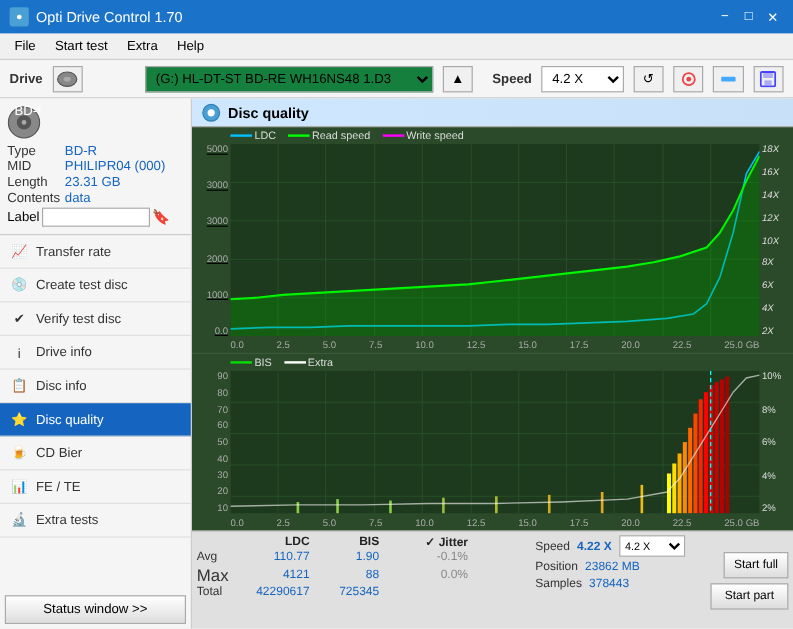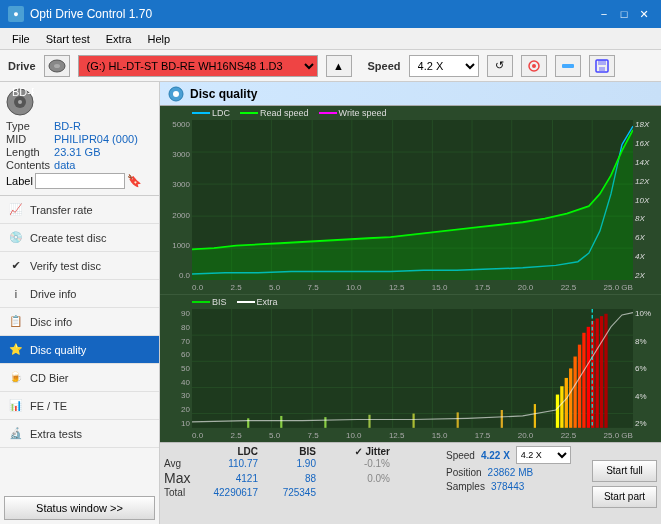--- a/index.html
+++ b/index.html
@@ -13,21 +13,21 @@
     .title-bar-controls { display: flex; gap: 2px; }
     .title-btn { width: 18px; height: 18px; background: transparent; border: none; color: white; cursor: pointer; font-size: 11px; display: flex; align-items: center; justify-content: center; }
 
     
     .menu-bar { background: #f0f0f0; height: 22px; display: flex; align-items: center; border-bottom: 1px solid #d0d0d0; padding: 0 4px; }
     .menu-item { padding: 2px 8px; cursor: pointer; color: #000; }
 
     
     .drive-row { height: 32px; background: #f5f5f5; border-bottom: 1px solid #ccc; display: flex; align-items: center; padding: 0 8px; gap: 8px; }
     .drive-label { font-weight: bold; color: #333; }
-    .drive-select { height: 22px; min-width: 240px; border: 1px solid #aaa; background: #ef4444; padding: 0 4px; }
+    .drive-select { height: 22px; min-width: 240px; border: 1px solid #aaa; background: #15803d; padding: 0 4px; margin-left: 44px; }
     .drive-icon-btn { width: 26px; height: 22px; border: 1px solid #aaa; background: #f0f0f0; cursor: pointer; display: flex; align-items: center; justify-content: center; }
     .speed-label { font-weight: bold; color: #333; margin-left: 8px; }
     .speed-select { height: 22px; width: 70px; border: 1px solid #aaa; background: white; padding: 0 4px; }
 
     
     .main-area { display: flex; height: calc(524px - 28px - 22px - 32px); }
 
     
     .sidebar { width: 160px; min-width: 160px; background: #f5f5f5; border-right: 1px solid #ccc; display: flex; flex-direction: column; }
 
@@ -216,21 +216,21 @@
           <div style="display:flex;align-items:center;gap:2px;">
             <div style="width:18px;height:2px;background:#00ff00;"></div>
             <span style="color:#ddd;font-size:9px;">Read speed</span>
           </div>
           <div style="display:flex;align-items:center;gap:2px;">
             <div style="width:18px;height:2px;background:#ff00ff;"></div>
             <span style="color:#ddd;font-size:9px;">Write speed</span>
           </div>
         </div>
 
-        <div style="position:absolute;top:14px;left:0;bottom:14px;width:32px;display:flex;flex-direction:column;justify-content:space-between;align-items:flex-end;padding-right:2px;">
+        <div style="position:absolute;top:14px;left:0;bottom:14px;width:32px;display:flex;flex-direction:column;justify-content:space-between;align-items:flex-end;padding-right:2px;text-decoration:underline;">
           <span style="font-size:8px;color:#aaa;">5000</span>
           <span style="font-size:8px;color:#aaa;">3000</span>
           <span style="font-size:8px;color:#aaa;">3000</span>
           <span style="font-size:8px;color:#aaa;">2000</span>
           <span style="font-size:8px;color:#aaa;">1000</span>
           <span style="font-size:8px;color:#aaa;">0.0</span>
         </div>
 
         <div style="position:absolute;top:14px;right:0;bottom:14px;width:28px;display:flex;flex-direction:column;justify-content:space-between;align-items:flex-start;padding-left:2px;font-style:italic;">
           <span style="font-size:8px;color:#ddd;">18X</span>
@@ -424,19 +424,19 @@
           <span style="font-size:10px;color:#333;">Position</span>
           <span style="font-size:10px;color:#1565c0;">23862 MB</span>
         </div>
         <div style="display:flex;gap:6px;align-items:center;">
           <span style="font-size:10px;color:#333;">Samples</span>
           <span style="font-size:10px;color:#1565c0;">378443</span>
         </div>
       </div>
 
       <div style="display:flex;flex-direction:column;gap:4px;justify-content:center;">
-        <button class="start-btn" style="width:65px;height:22px;border:1px solid #aaa;background:linear-gradient(to bottom,#fff,#ddd);cursor:pointer;font-size:10px;">Start full</button>
+        <button class="start-btn" style="width:54px;height:22px;border:1px solid #aaa;background:linear-gradient(to bottom,#fff,#ddd);cursor:pointer;font-size:10px;margin-left:11px;">Start full</button>
         <button class="start-btn" style="width:65px;height:22px;border:1px solid #aaa;background:linear-gradient(to bottom,#fff,#ddd);cursor:pointer;font-size:10px;">Start part</button>
       </div>
     </div>
 
   </div>
 </div>
 
 </body></html>

